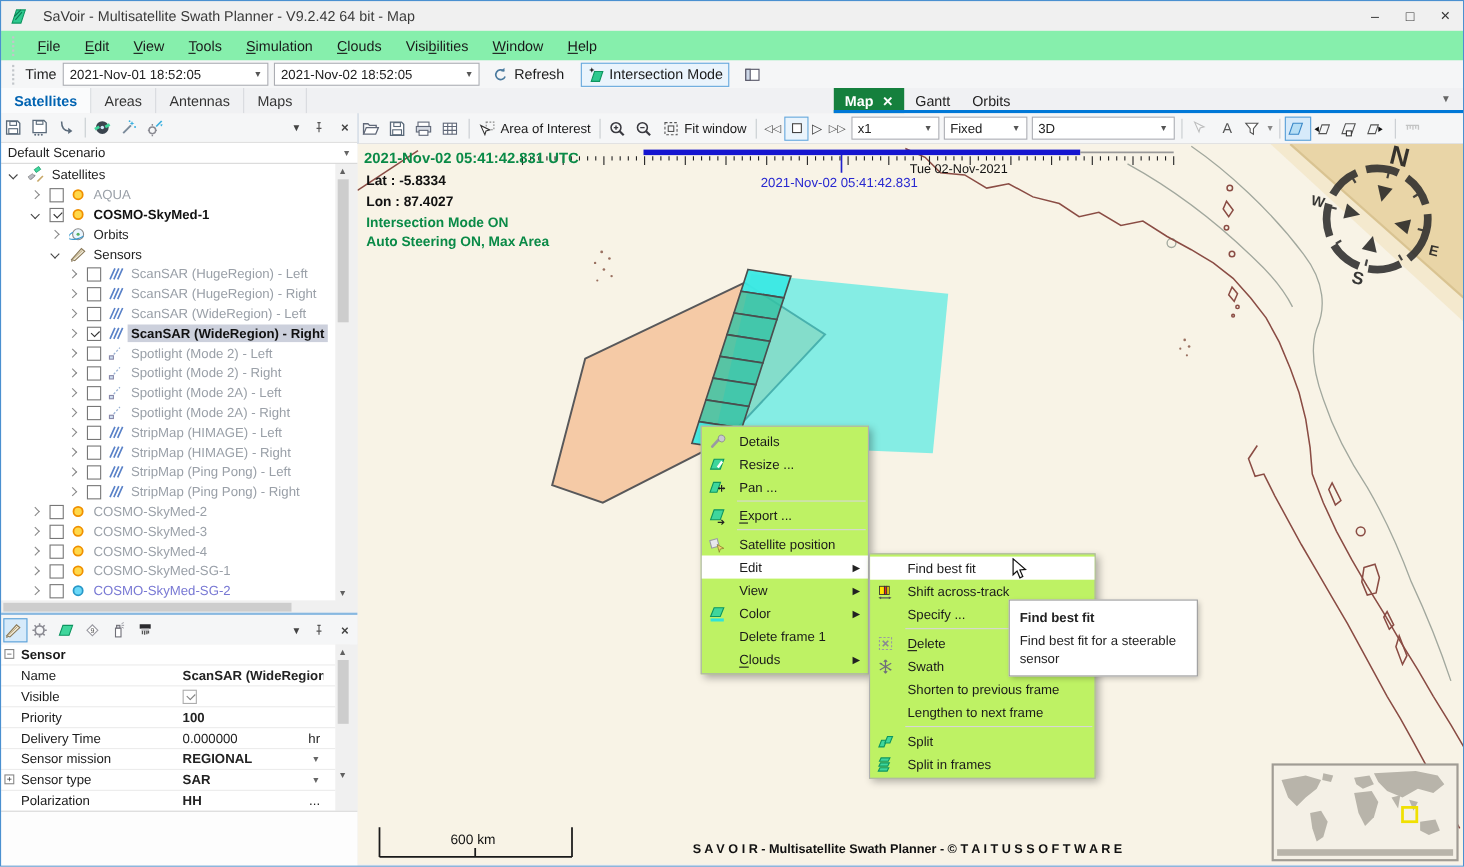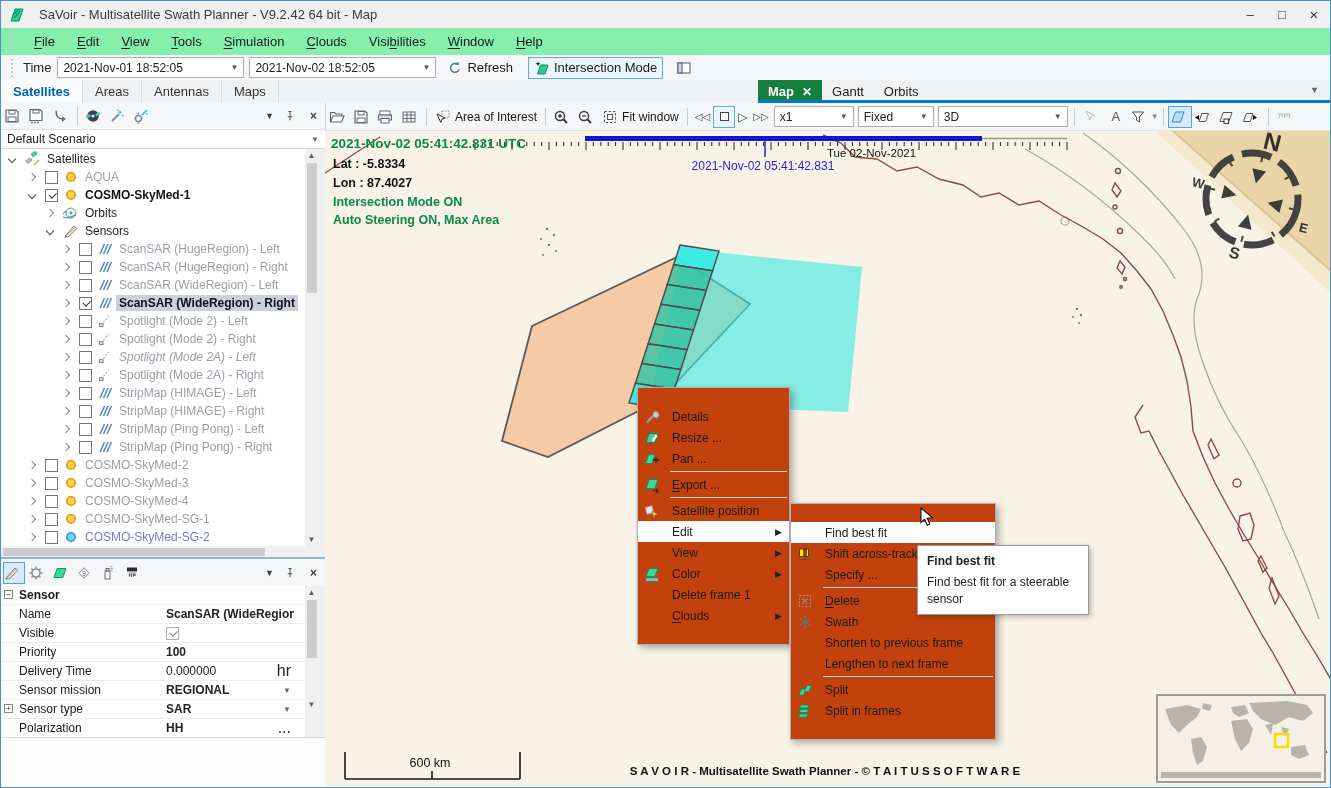--- a/index.html
+++ b/index.html
@@ -64,40 +64,40 @@
   #tree-hthumb{left:2px;top:1.5px;width:262px;height:8px;background:#cdcdcd}
   
   #sensorbar{left:1px;top:557px;width:324px;height:29px;background:#f5f6f7;border-top:2px solid #88b8e0;display:flex;align-items:center}
   .iconbtn{display:inline-flex;align-items:center;justify-content:center;width:22px;height:22px;margin-left:2px}
   .iconbtn.active{border:1px solid #5aa0d8;background:#d6eafa}
   #propgrid{left:1px;top:586px;width:304px;height:151px;background:#fff;overflow:hidden}
   .prow{position:absolute;left:0;width:304px;height:19px;border-bottom:1px solid #ececec;display:flex;align-items:center}
   .plabel{position:absolute;left:18px;font-size:12px;color:#1a1a1a;white-space:nowrap}
   .pvalue{position:absolute;left:165px;font-size:12px;white-space:nowrap;max-width:128px;overflow:hidden}
   .pvalue.b{font-weight:bold}
-  .punit{position:absolute;right:14px;font-size:16px}
+  .punit{position:absolute;right:14px;font-size:12px}
   .parr{position:absolute;right:14px;color:#666;font-size:8px}
   .gut{position:absolute;left:3px;width:9px;height:9px;border:1px solid #888;background:#fff;font-size:8px;line-height:7px;text-align:center;color:#333}
   #prop-vscroll{left:305px;top:586px;height:151px}
   #prop-empty{left:1px;top:737px;width:324px;height:50px;background:#fdfdfd;border-top:1px solid #d8d8d8}
   
   #maptb{left:325px;top:103px;width:1165px;height:28px;background:#f5f6f7;border-left:1px solid #c8d4e0;display:flex;align-items:center;border-bottom:1px solid #e2e2e2}
   .sep{width:1px;height:18px;background:#c8ccd0;margin:0 4px}
   .mtbtn{display:flex;align-items:center;height:22px;padding:0 4px;font-size:12px;color:#1a1a1a}
   .playtxt{font-size:10px;color:#444;padding:0 3px}
   #stopbtn{border:1px solid #66a8dc;background:#eaf4fc;width:22px;height:22px;display:flex;align-items:center;justify-content:center}
   .stopsq{width:9px;height:9px;border:1.5px solid #444;background:#fff}
   .mcombo{border:1px solid #abadb3;background:#fff;height:21px;display:flex;align-items:center;padding:0 5px;margin:0 2px}
   .togglebtn{width:24px;height:22px;display:flex;align-items:center;justify-content:center}
   .togglebtn.active{border:1px solid #5aa0d8;background:#d6eafa}
   .dim{opacity:.45}
   
   #mapsvg{left:325px;top:131px}
   
-  .menu{position:absolute;background:#c2410c;border:1px solid #b0b0b0;box-shadow:3px 3px 7px rgba(0,0,0,.3);padding:18px 0;z-index:20}
+  .menu{position:absolute;background:#bef264;border:1px solid #b0b0b0;box-shadow:3px 3px 7px rgba(0,0,0,.3);padding:2px 0;z-index:20}
   .menuitem{height:21px;display:flex;align-items:center;font-size:12px;color:#1a1a1a;position:relative}
   .menuitem.hl{background:#fff}
   .menuitem .mic{position:absolute;left:6px;width:16px;height:16px;display:inline-flex}
   .menuitem .mic svg{width:16px;height:16px}
   .menuitem .lbl{margin-left:34px;white-space:nowrap}
   .menuitem .sub{position:absolute;right:7px;color:#222;font-size:9px}
   .msep{height:1px;background:#d7d7d7;margin:2px 2px 2px 32px}
   #ctxmenu{left:637px;top:387px;width:153px}
   #submenu{left:790px;top:503px;width:206px}
   #tooltip{position:absolute;left:917px;top:545px;width:172px;background:#fff;border:1px solid #9a9a9a;box-shadow:2px 2px 5px rgba(0,0,0,.25);padding:7px 9px;z-index:30;font-size:12px;color:#222;line-height:1.4}
@@ -382,21 +382,21 @@
       <span class="chev r" style="position: absolute; left: 62px;"></span>
       <span class="cb" style="position: absolute; left: 78px;"></span>
       <span class="nicon" style="position: absolute; left: 96px;">
         <svg viewBox="0 0 16 16">
           <path d="M4,12 L12,3" stroke="#9ab2d4" stroke-width="1.2" stroke-dasharray="2 1.6"></path>
           <rect x="2.5" y="10.5" width="3.6" height="3" fill="#cfe0f2" stroke="#88a"></rect>
         </svg>
       </span>
       <span class="tlabel c-gray" style="position: absolute; left: 115px;">Spotlight (Mode 2) - Right</span>
     </div>
-    <div class="trow" style="top: 199px; font-style: italic;">
+    <div class="trow" style="top: 199px;">
       <span class="chev r" style="position: absolute; left: 62px;"></span>
       <span class="cb" style="position: absolute; left: 78px;"></span>
       <span class="nicon" style="position: absolute; left: 96px;">
         <svg viewBox="0 0 16 16">
           <path d="M4,12 L12,3" stroke="#9ab2d4" stroke-width="1.2" stroke-dasharray="2 1.6"></path>
           <rect x="2.5" y="10.5" width="3.6" height="3" fill="#cfe0f2" stroke="#88a"></rect>
         </svg>
       </span>
       <span class="tlabel c-gray" style="position: absolute; left: 115px;">Spotlight (Mode 2A) - Left</span>
     </div>

